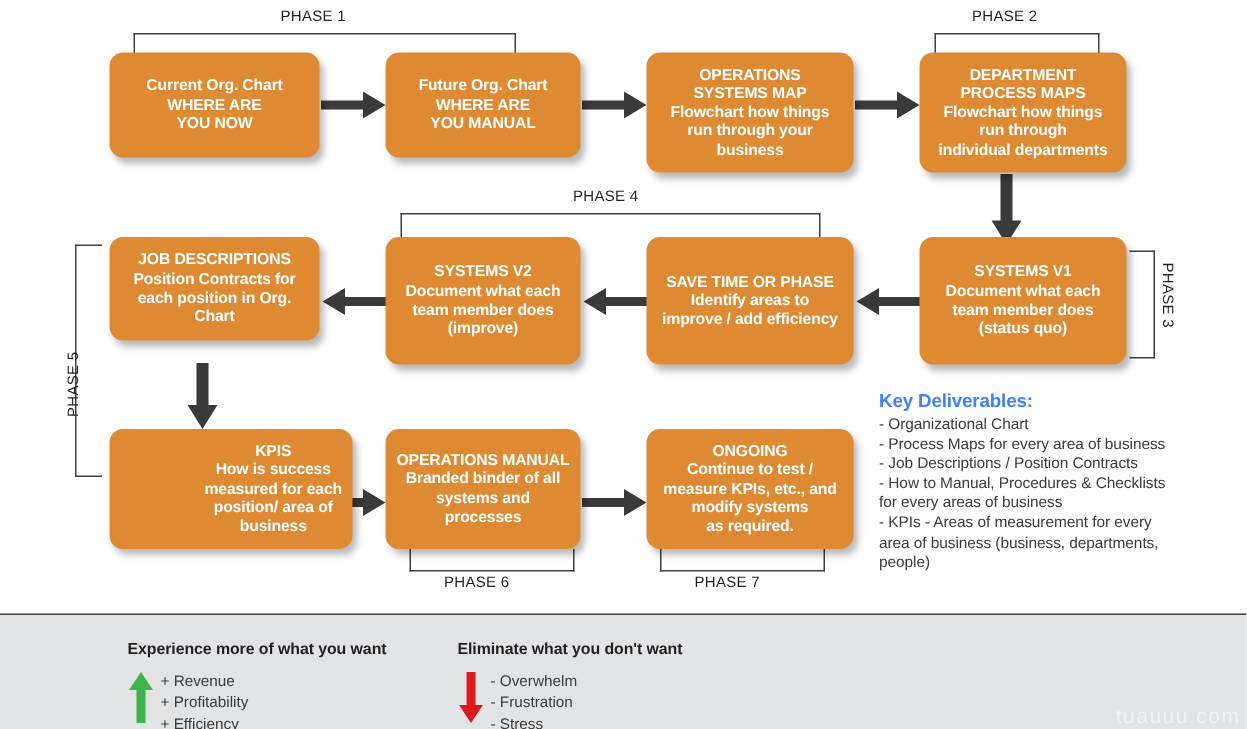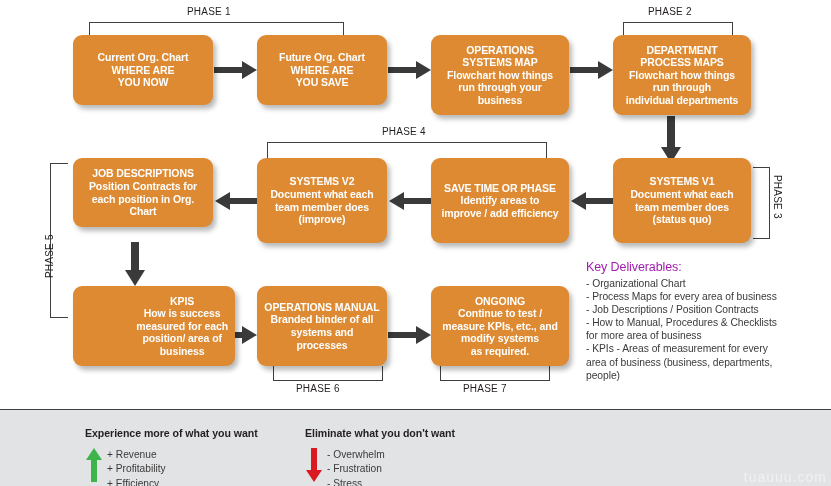--- a/index.html
+++ b/index.html
@@ -78,22 +78,22 @@
 
   
   #deliverables {
     position: absolute;
     left: 586px;
     top: 260px;
     width: 243px;
   }
   #deliverables .kd-title {
     font-size: 12.5px;
-    font-weight: normal;
-    color: #a21caf;
+    font-weight: bold;
+    color: #3b82f6;
     margin-bottom: 3px;
     letter-spacing: -0.1px;
   }
   #deliverables ul {
     list-style: none;
     margin: 0;
     padding: 0;
   }
   #deliverables li {
     font-size: 10.3px;
@@ -215,21 +215,21 @@
       <span class="ln">Current Org. Chart</span>
       <span class="ln">WHERE ARE</span>
       <span class="ln">YOU NOW</span>
     </span>
   </div>
 
   <div class="box" style="left:257px; top:35px; width:130px; height:70px;">
     <span class="btext">
       <span class="ln">Future Org. Chart</span>
       <span class="ln">WHERE ARE</span>
-      <span class="ln">YOU SAVE</span>
+      <span class="ln">YOU MANUAL</span>
     </span>
   </div>
 
   <div class="box" style="left:431px; top:35px; width:138px; height:80px;">
     <span class="btext">
       <span class="ln">OPERATIONS</span>
       <span class="ln">SYSTEMS MAP</span>
       <span class="ln">Flowchart how things</span>
       <span class="ln">run through your</span>
       <span class="ln">business</span>
@@ -309,21 +309,21 @@
     </span>
   </div>
 
   <div id="deliverables">
     <div class="kd-title">Key Deliverables:</div>
     <ul>
       <li>- Organizational Chart</li>
       <li>- Process Maps for every area of business</li>
       <li>- Job Descriptions / Position Contracts</li>
       <li>- How to Manual, Procedures &amp; Checklists</li>
-      <li>   for more area of business</li>
+      <li>   for every areas of business</li>
       <li>- KPIs - Areas of measurement for every</li>
       <li>   area of business (business, departments,</li>
       <li>   people)</li>
     </ul>
   </div>
 
 </div>
 
 <div id="legend">
 

